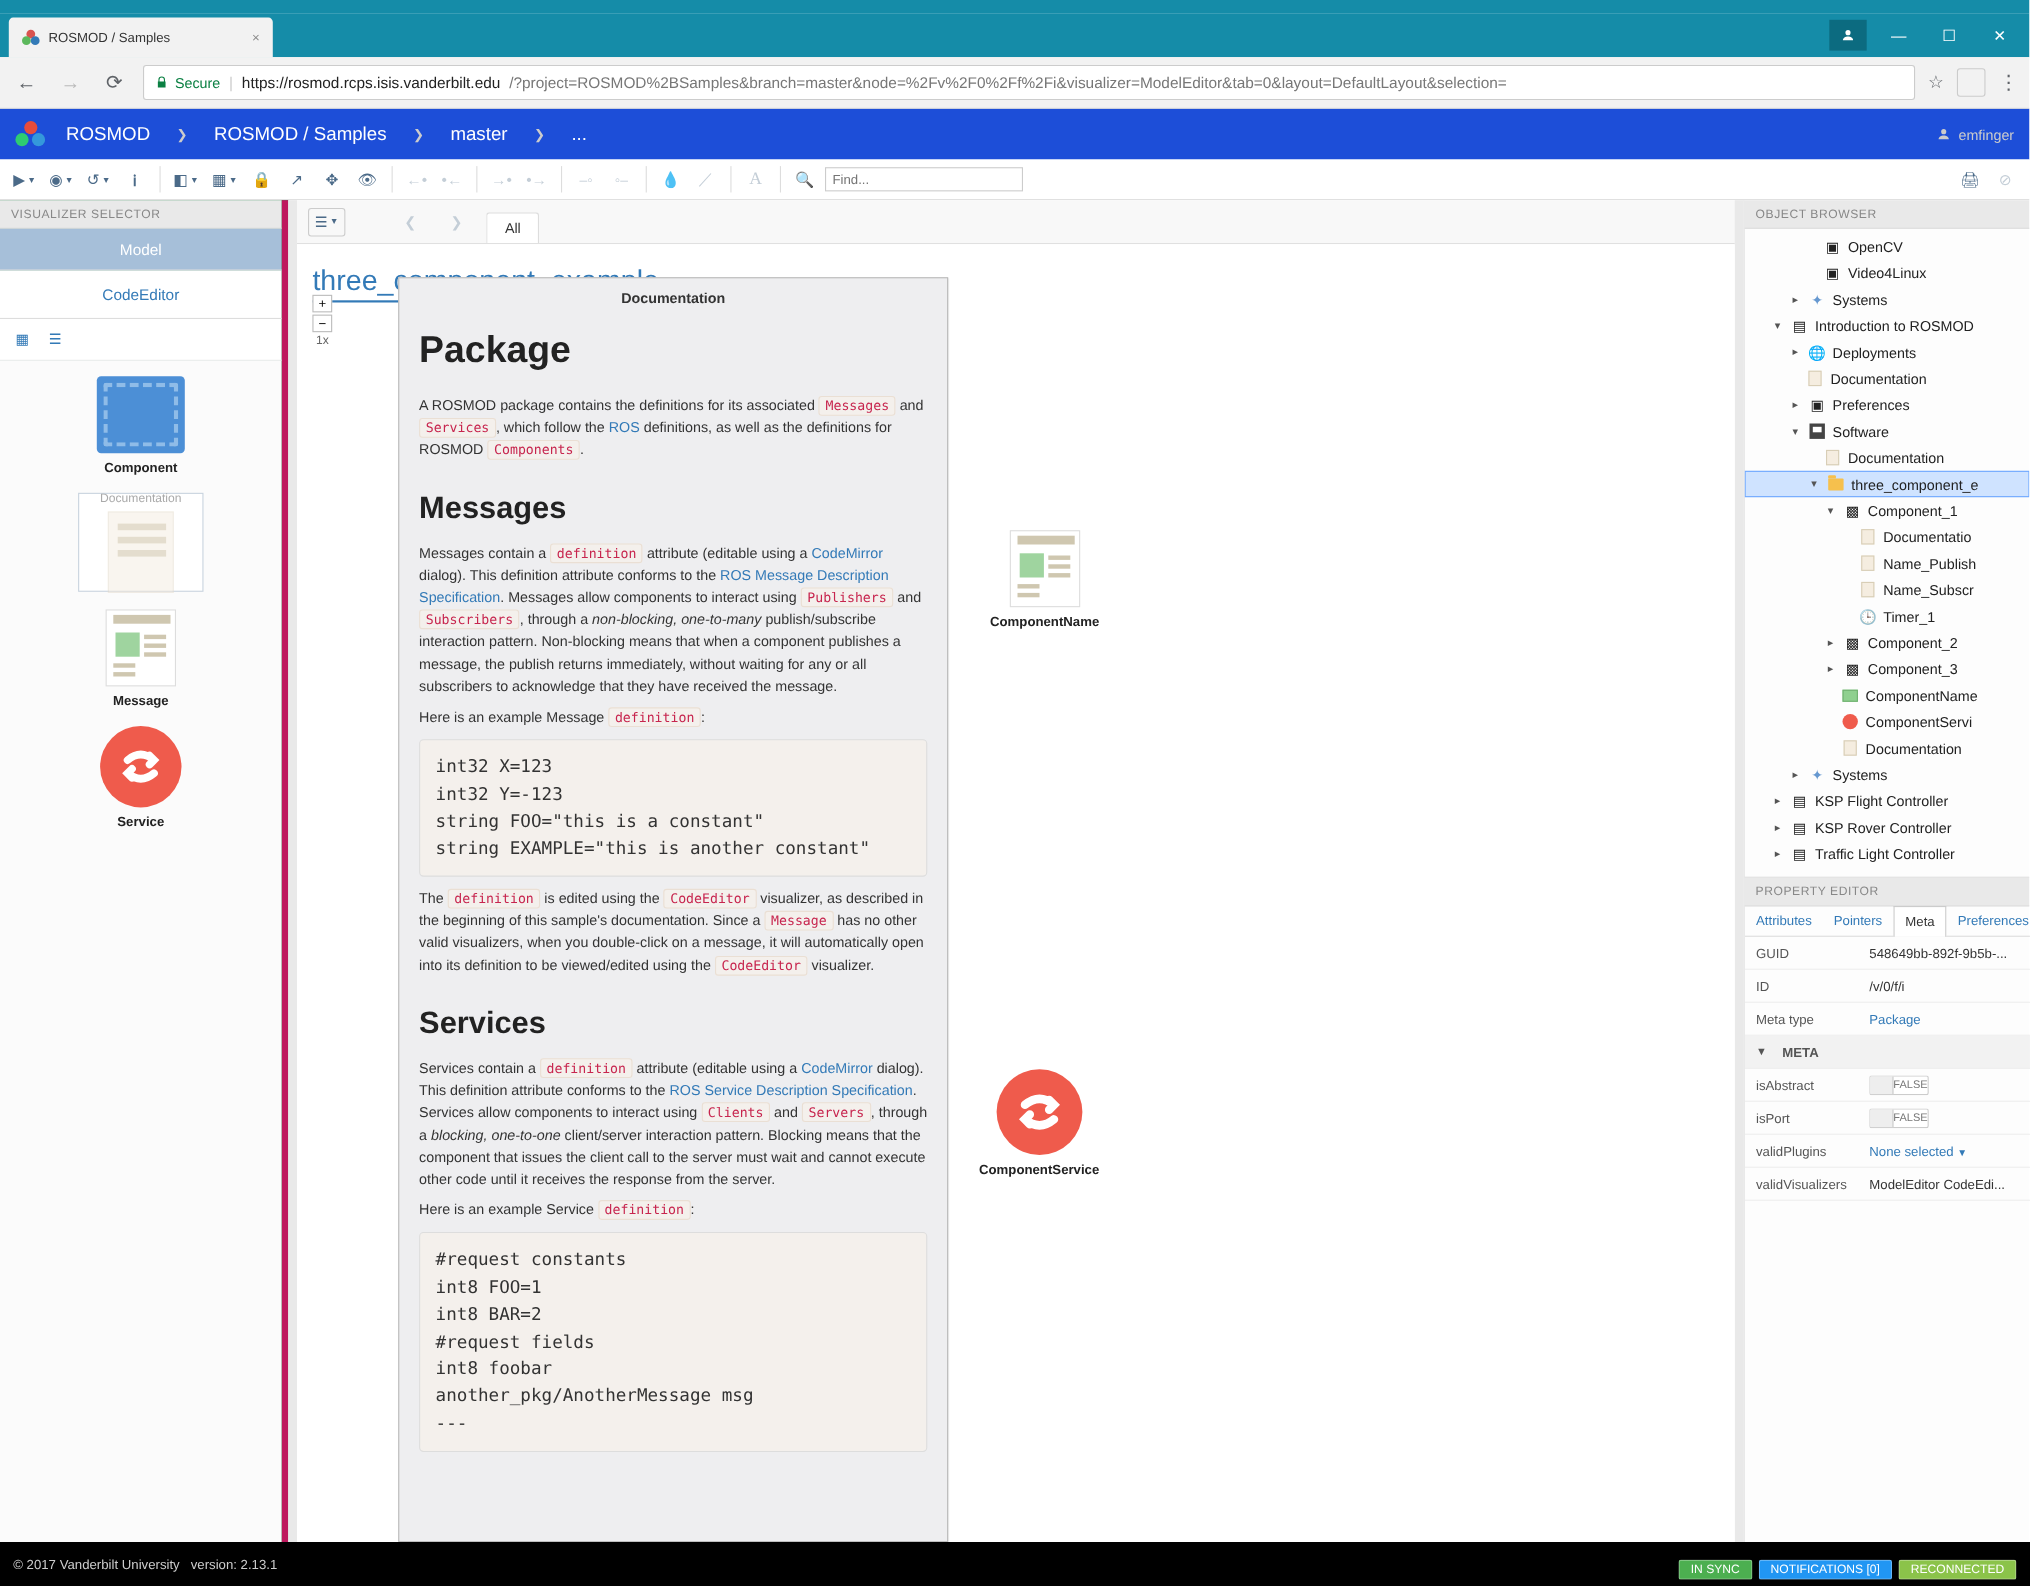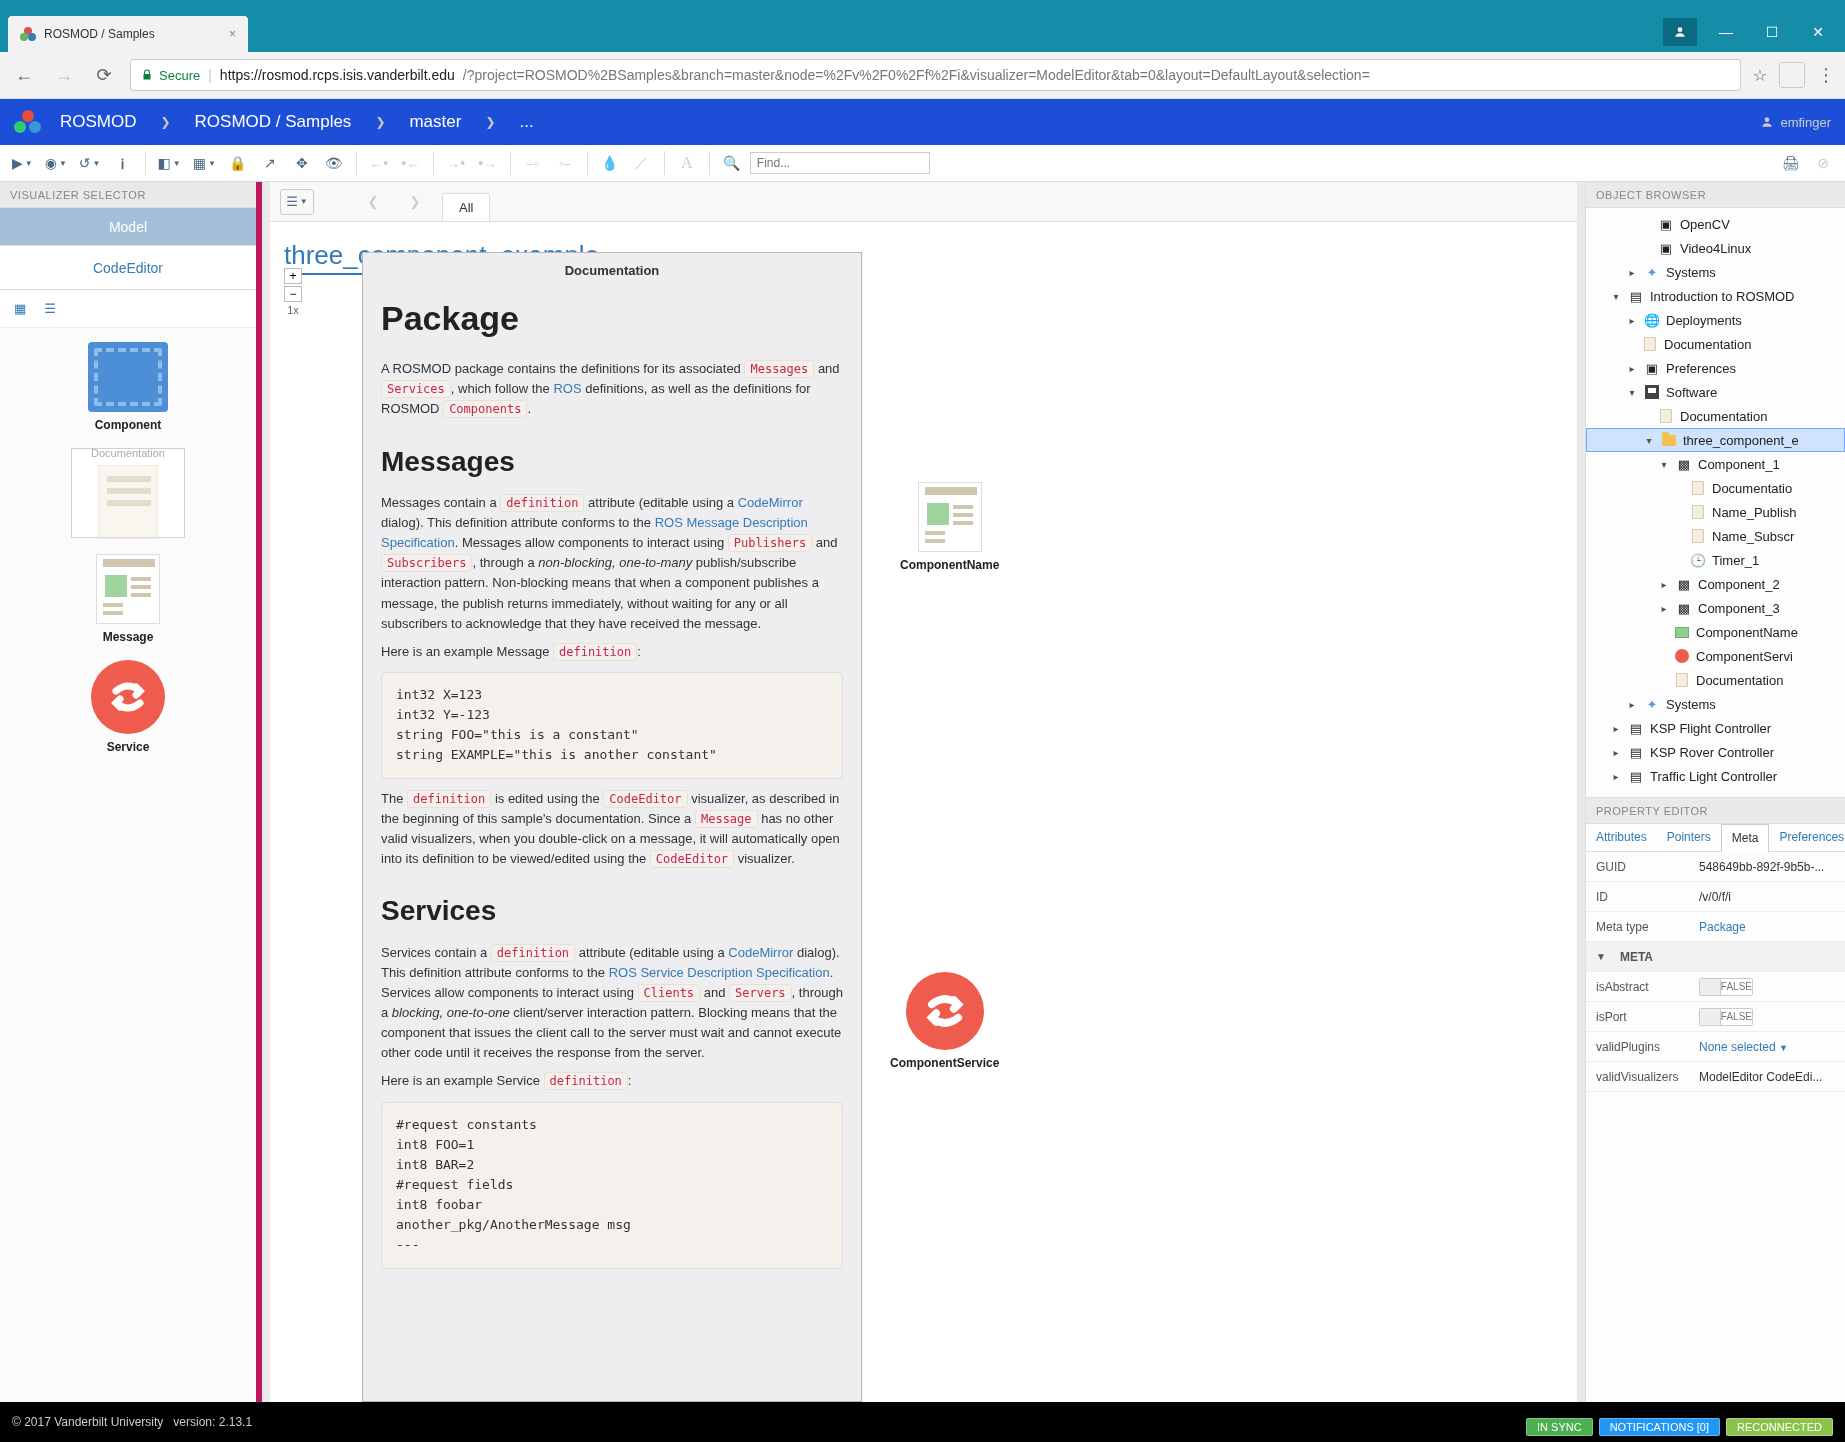--- a/index.html
+++ b/index.html
@@ -88,21 +88,21 @@
 .zoomctl .zx { font-size:11px; color:#666; }
 
 .docpanel { position:absolute; left:92px; top:30px; width:500px; bottom:0; background:#eeeef0; border:1px solid #b8b8b8; overflow:auto; box-shadow: 1px 1px 0 rgba(0,0,0,.05); }
 .docpanel .dtitle { text-align:center; font-size:13px; font-weight:bold; color:#333; padding:10px 0; }
 .docbody { padding: 0 18px 30px; color:#333; font-size:13px; line-height:1.55; }
 .docbody h1 { font-size:34px; font-weight:600; margin: 4px 0 14px; color:#222; }
 .docbody h2 { font-size:28px; font-weight:600; margin: 20px 0 10px; color:#222; }
 .docbody p { margin: 8px 0; }
 .docbody code.k { background:#f4f0ec; color:#c7254e; padding:1px 5px; border-radius:3px; font-family: Menlo, Consolas, monospace; font-size:12px; border:1px solid #eadfd4; }
 .docbody a { color:#337ab7; text-decoration:none; }
-.docbody pre { background:#f4f0ec; border:1px solid #ddd; border-radius:4px; padding:12px 14px; font-family: Menlo, Consolas, monospace; font-size:13px; white-space:pre; overflow:auto; margin:10px 0; color:#333; }
+.docbody pre { background:#f4f0ec; border:1px solid #ddd; border-radius:4px; padding:12px 14px; font-family: Menlo, Consolas, monospace; font-size:16px; white-space:pre; overflow:auto; margin:10px 0; color:#333; }
 
 .node { position:absolute; display:flex; flex-direction:column; align-items:center; gap:6px; }
 .node .nlabel { font-size:12px; font-weight:bold; color:#222; }
 .node-msg { left:630px; top:260px; }
 .node-svc { left:620px; top:750px; }
 .svc-circle { width:78px; height:78px; border-radius:50%; background:#ef5b4c; display:flex; align-items:center; justify-content:center; }
 .arr-path { stroke:#fff; stroke-width:7; fill:none; stroke-linecap:round; }
 
 .rightcol { width: 260px; background:#fdfdfd; border-left:1px solid #ddd; display:flex; flex-direction:column; }
 .rhdr { height:26px; background:#e9e9e9; color:#888; font-size:11px; display:flex; align-items:center; padding:0 10px; border-bottom:1px solid #ddd; letter-spacing:.5px; }

